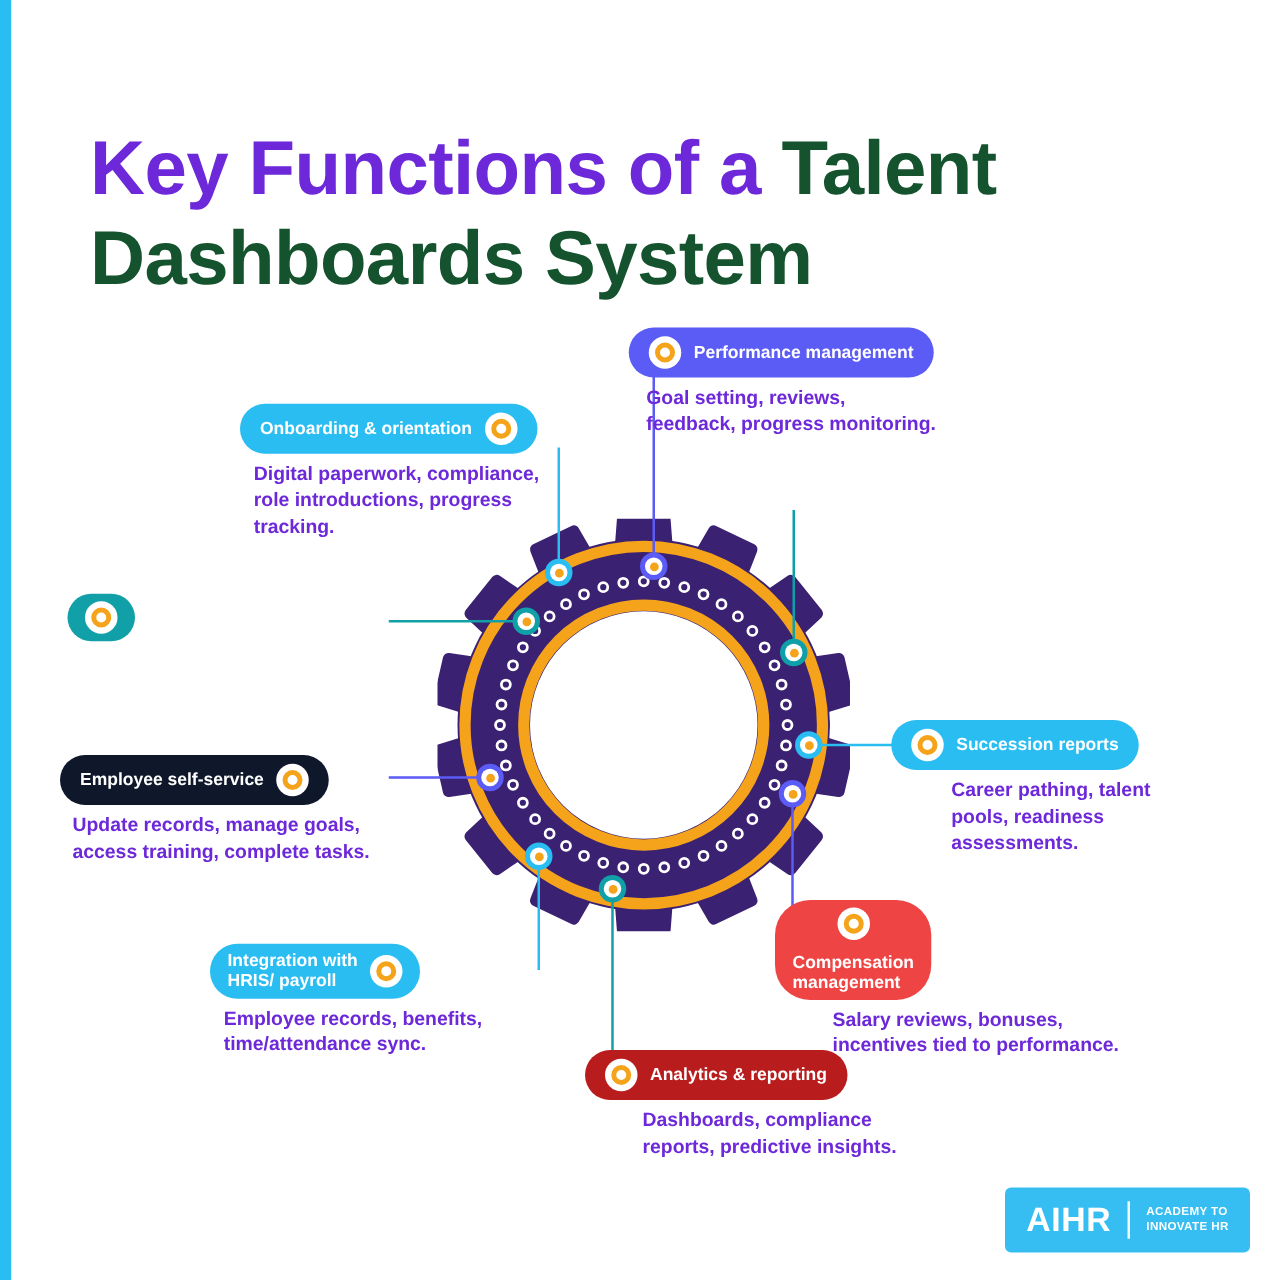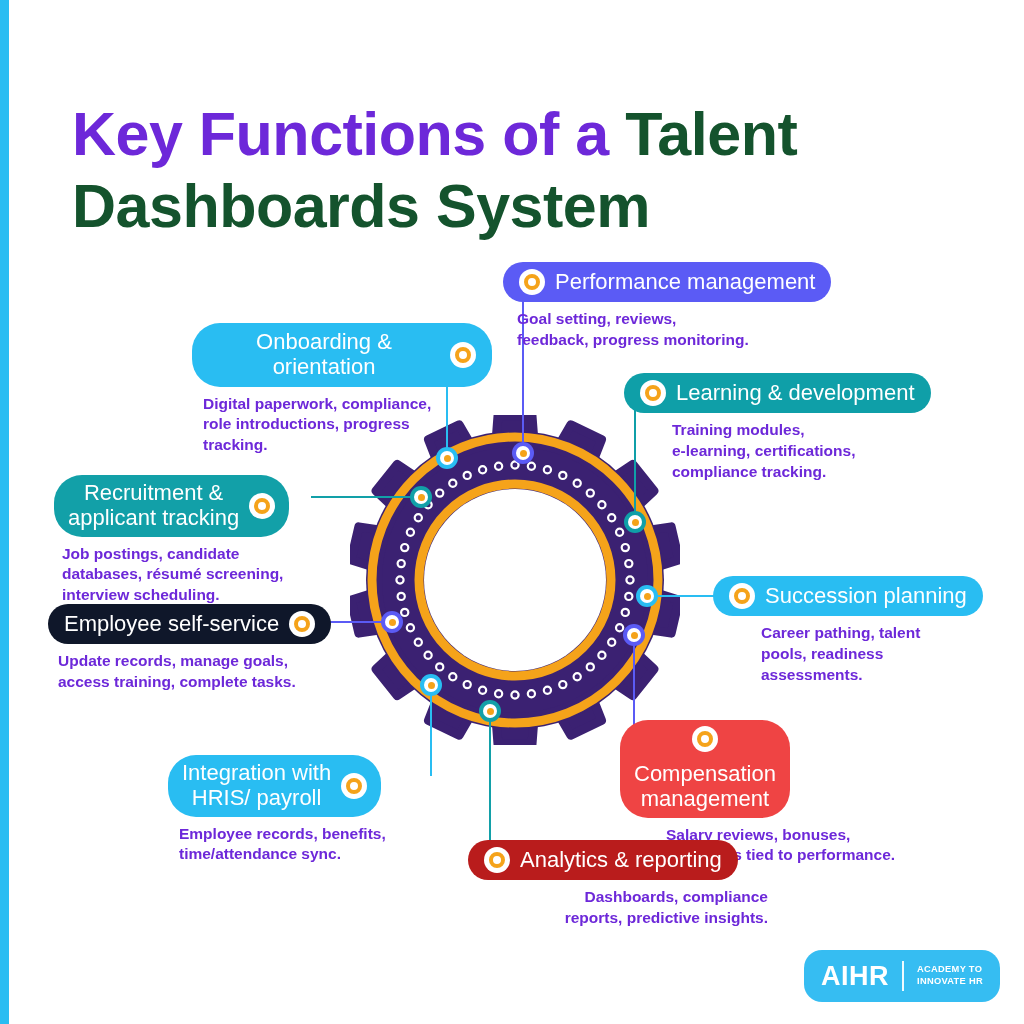--- a/index.html
+++ b/index.html
@@ -40,42 +40,41 @@
   .node .core{width:7px;height:7px;border-radius:50%;background:#f5a31a;}
 
   
   .callout{position:absolute;}
   .pill{
     display:inline-flex;align-items:center;gap:10px;
     border-radius:28px;padding:7px 16px;min-height:34px;box-sizing:border-box;
   }
   .pill.rev{flex-direction:row-reverse;}
   .pill-label{
-    color:#ffffff;font-size:22px;font-weight:400;line-height:1.13;
+    color:#ffffff;font-size:14px;font-weight:700;line-height:1.13;
     white-space:pre-line;
-    text-align:center;
   }
   .badge{
     width:26px;height:26px;border-radius:50%;background:#ffffff;flex:0 0 26px;
     display:flex;align-items:center;justify-content:center;
   }
   .badge i{
     display:block;width:16px;height:16px;border-radius:50%;
     border:4.5px solid #f5a31a;box-sizing:border-box;
   }
   .desc{
     color:#6d28d9;font-size:15.5px;font-weight:700;line-height:1.34;
     white-space:pre-line;margin-top:7px;
   }
   .desc.indent{margin-left:14px;}
 
   
   .logo{
     position:absolute;right:24px;bottom:22px;
-    height:52px;border-radius:18px;
+    height:52px;border-radius:5px;
     display:flex;align-items:center;padding:0 17px;gap:13px;
   }
   .logo-main{color:#fff;font-size:27px;font-weight:700;letter-spacing:0.5px;line-height:1;}
   .logo-div{width:2px;height:30px;background:#fff;opacity:.92;}
   .logo-sub{color:#fff;font-size:9.3px;font-weight:700;line-height:1.28;letter-spacing:.3px;white-space:pre-line;}
 </style>
 </head>
 <body>
 
 <div id="canvas">
@@ -236,62 +235,46 @@
       <span class="badge">
           <i></i>
         </span>
       <span class="pill-label">Onboarding &amp; orientation</span>
     </div>
     <div class="desc" style="margin-left:11px;">Digital paperwork, compliance,
 role introductions, progress
 tracking.</div>
   </div>
 
-  <div class="callout" style="left:624px;top:373px;width:320px;">
-    <div class="pill" style="background:#0f9fa8;">
-      <span class="badge">
-          <i></i>
-        </span>
-      <span class="pill-label">Learning &amp; development</span>
-    </div>
-    <div class="desc indent" style="margin-left:48px;">Training modules,
-e-learning, certifications,
-compliance tracking.</div>
-  </div>
 
   <div class="callout" style="left:54px;top:475px;width:290px;">
     <div class="pill rev" style="background:#12a0a8;padding:6px 14px;">
       <span class="badge">
           <i></i>
         </span>
-      <span class="pill-label">Recruitment &amp;
-applicant tracking</span>
-    </div>
-    <div class="desc" style="margin-left:8px;">Job postings, candidate
-databases, résumé screening,
-interview scheduling.</div>
+    </div>
   </div>
 
   <div class="callout" style="left:48px;top:604px;width:290px;">
     <div class="pill rev" style="background:#0f172a;">
       <span class="badge">
           <i></i>
         </span>
       <span class="pill-label">Employee self-service</span>
     </div>
     <div class="desc" style="margin-left:10px;">Update records, manage goals,
 access training, complete tasks.</div>
   </div>
 
   <div class="callout" style="left:713px;top:576px;width:300px;">
     <div class="pill" style="background:#29bdf2;">
       <span class="badge">
           <i></i>
         </span>
-      <span class="pill-label">Succession planning</span>
+      <span class="pill-label">Succession reports</span>
     </div>
     <div class="desc indent" style="margin-left:48px;">Career pathing, talent
 pools, readiness
 assessments.</div>
   </div>
 
   <div class="callout" style="left:620px;top:720px;width:300px;">
     <div class="pill" style="background:#ef4444;padding:6px 14px;flex-direction:column;">
       <span class="badge">
           <i></i>
@@ -315,21 +298,21 @@
 time/attendance sync.</div>
   </div>
 
   <div class="callout" style="left:468px;top:840px;width:300px;">
     <div class="pill" style="background:#b91c1c;">
       <span class="badge">
           <i></i>
         </span>
       <span class="pill-label">Analytics &amp; reporting</span>
     </div>
-    <div class="desc indent" style="margin-left:62px;text-align:right;">Dashboards, compliance
+    <div class="desc indent" style="margin-left:46px;">Dashboards, compliance
 reports, predictive insights.</div>
   </div>
 
   <div class="logo" style="background: rgb(54, 189, 242);">
     <span class="logo-main">AIHR</span>
     <span class="logo-div"></span>
     <span class="logo-sub">ACADEMY TO
 INNOVATE HR</span>
   </div>
 

